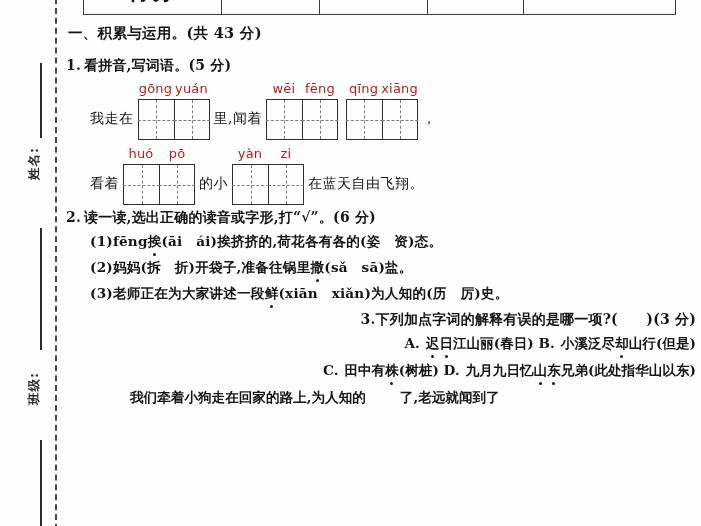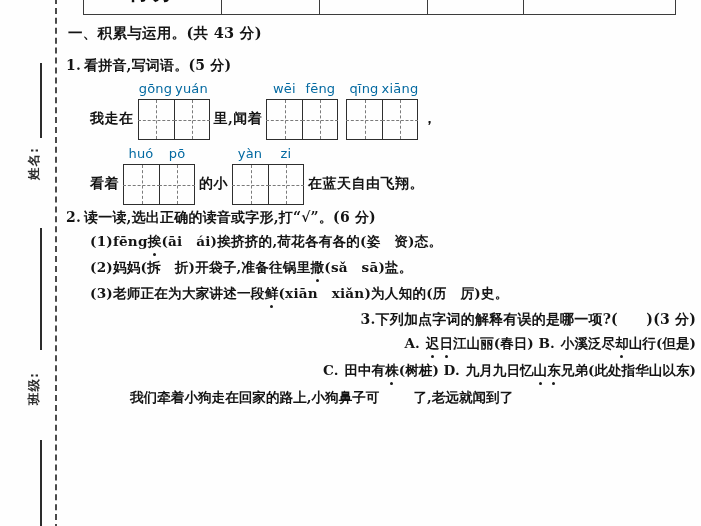--- a/index.html
+++ b/index.html
@@ -149,35 +149,35 @@
   }
 
   
   .write-row {
     display: flex;
     align-items: flex-end;
     white-space: nowrap;
   }
   .write-row .txt {
     font-size: 14px;
-    font-weight: 700;
+    font-weight: 400;
     padding-bottom: 12px;
     letter-spacing: 0.5px;
   }
   .grid-group {
     display: inline-flex;
     flex-direction: column;
     align-items: stretch;
     margin: 0 4px;
   }
   .pinyin {
     display: flex;
     font-family: "DejaVu Sans", "Liberation Sans", sans-serif;
     font-size: 13px;
-    color: #0369a1;
+    color: #b91c1c;
     margin-bottom: 3px;
     justify-content: space-around;
     letter-spacing: 0.2px;
   }
   .pinyin span { flex: 1 1 0; text-align: center; }
   .tianzige {
     display: flex;
     border: 1.5px solid #2e2e2e;
   }
   .cell {
@@ -371,18 +371,18 @@
           </span>
           <span class="opt">
             <span class="lbl">D.</span><span>九月九日忆</span><span class="dotchar">山</span><span class="dotchar">东</span><span>兄弟(此处指华山以东)</span>
           </span>
         </div>
       </div>
     </div>
 
     <div class="q" style="margin-top:2px;">
       <div class="q4-sentence">
-        <span>我们牵着小狗走在回家的路上,小狗鼻子可</span><span class="blank-space"></span><span>了,老远就闻到了</span>
+        <span>我们牵着小狗走在回家的路上,为人知的</span><span class="blank-space"></span><span>了,老远就闻到了</span>
       </div>
     </div>
 
   </div>
 </div>
 
 </body></html>

